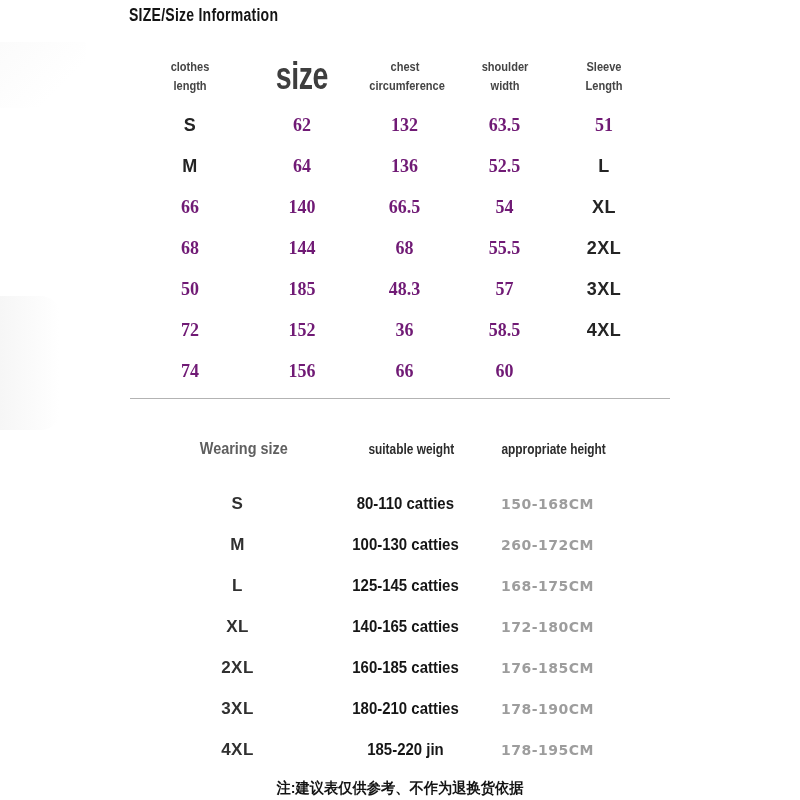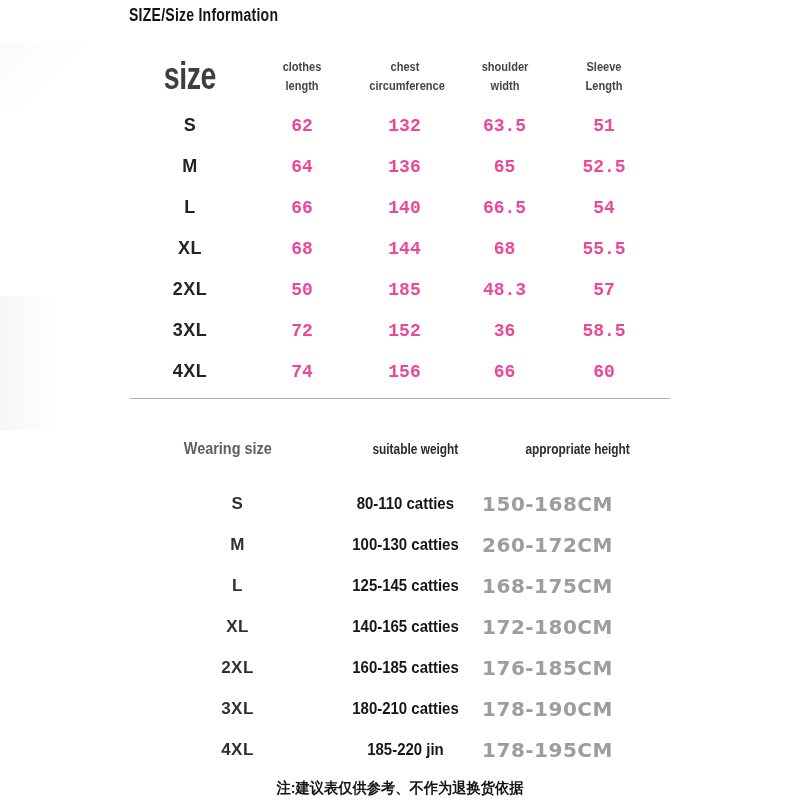--- a/index.html
+++ b/index.html
@@ -36,31 +36,31 @@
     transform:scaleX(0.75);letter-spacing:-0.5px;
   }
   .col-head{
     font-size:13px;font-weight:600;color:#454545;line-height:1.45;
     text-align:center;transform:scaleX(0.85);width:84px;
   }
   .size-label{
     font-size:18px;font-weight:bold;color:#242424;letter-spacing:0.5px;
   }
   .num-val{
-    font-family:Liberation Mono, monospace;
-    font-size:18px;font-weight:bold;color:#ec4899;
+    font-family:Liberation Serif, serif;
+    font-size:18px;font-weight:bold;color:#701a75;
   }
   .divider{
     position:absolute;left:130px;top:398px;width:540px;height:1px;
     background:#b3b3b3;
   }
   
   .t2-head{
-    position:absolute;left:120px;top:428px;width:500px;height:42px;
-    display:grid;grid-template-columns:215px 120px 165px;gap:20px;
+    position:absolute;left:136px;top:428px;width:500px;height:42px;
+    display:grid;grid-template-columns:215px 120px 165px;
   }
   .t2-body{
     position:absolute;left:130px;top:483px;width:500px;
     display:grid;grid-template-columns:215px 120px 165px;
     grid-auto-rows:41px;
   }
   .wearing-head{
     font-size:17px;font-weight:bold;color:#5f5f5f;
     transform:scaleX(0.85);white-space:nowrap;
   }
@@ -70,64 +70,63 @@
   }
   .t2-size{
     font-size:17px;font-weight:bold;color:#303030;letter-spacing:0.5px;
   }
   .weight-val{
     font-size:17px;font-weight:bold;color:#161616;
     transform:scaleX(0.88);white-space:nowrap;
   }
   .height-val{
     font-family:"DejaVu Sans", sans-serif;
-    font-size:20px;font-weight:bold;color:#9d9d9d;letter-spacing:0.5px;
+    font-size:14px;font-weight:bold;color:#9d9d9d;letter-spacing:0.5px;
     white-space:nowrap;
   }
   .footnote{
     position:absolute;left:0;top:779px;width:800px;
     text-align:center;font-size:15px;font-weight:bold;color:#141414;
     transform:scaleX(0.95);
   }
 </style>
 </head>
 <body>
 
 <div class="smudge-corner"></div>
 <div class="smudge-left"></div>
 
 <div class="page-title">SIZE/Size Information</div>
 
 <div class="t1">
   <div class="cell">
+      <span class="col-head">clothes length</span>
+    </div>
+  <div class="cell">
       <span class="corner-label">size</span>
-    </div>
-  <div class="cell">
-      <span class="col-head">clothes length</span>
     </div>
   <div class="cell">
       <span class="col-head">chest circumference</span>
     </div>
   <div class="cell">
       <span class="col-head">shoulder width</span>
     </div>
   <div class="cell">
       <span class="col-head">Sleeve Length</span>
     </div>
 
   <div class="cell size-label">S</div>
   <div class="cell num-val">62</div>
   <div class="cell num-val">132</div>
   <div class="cell num-val">63.5</div>
   <div class="cell num-val">51</div>
 
   <div class="cell size-label">M</div>
   <div class="cell num-val">64</div>
   <div class="cell num-val">136</div>
-  <div class="cell num-val">65</div>
   <div class="cell num-val">52.5</div>
 
   <div class="cell size-label">L</div>
   <div class="cell num-val">66</div>
   <div class="cell num-val">140</div>
   <div class="cell num-val">66.5</div>
   <div class="cell num-val">54</div>
 
   <div class="cell size-label">XL</div>
   <div class="cell num-val">68</div>

